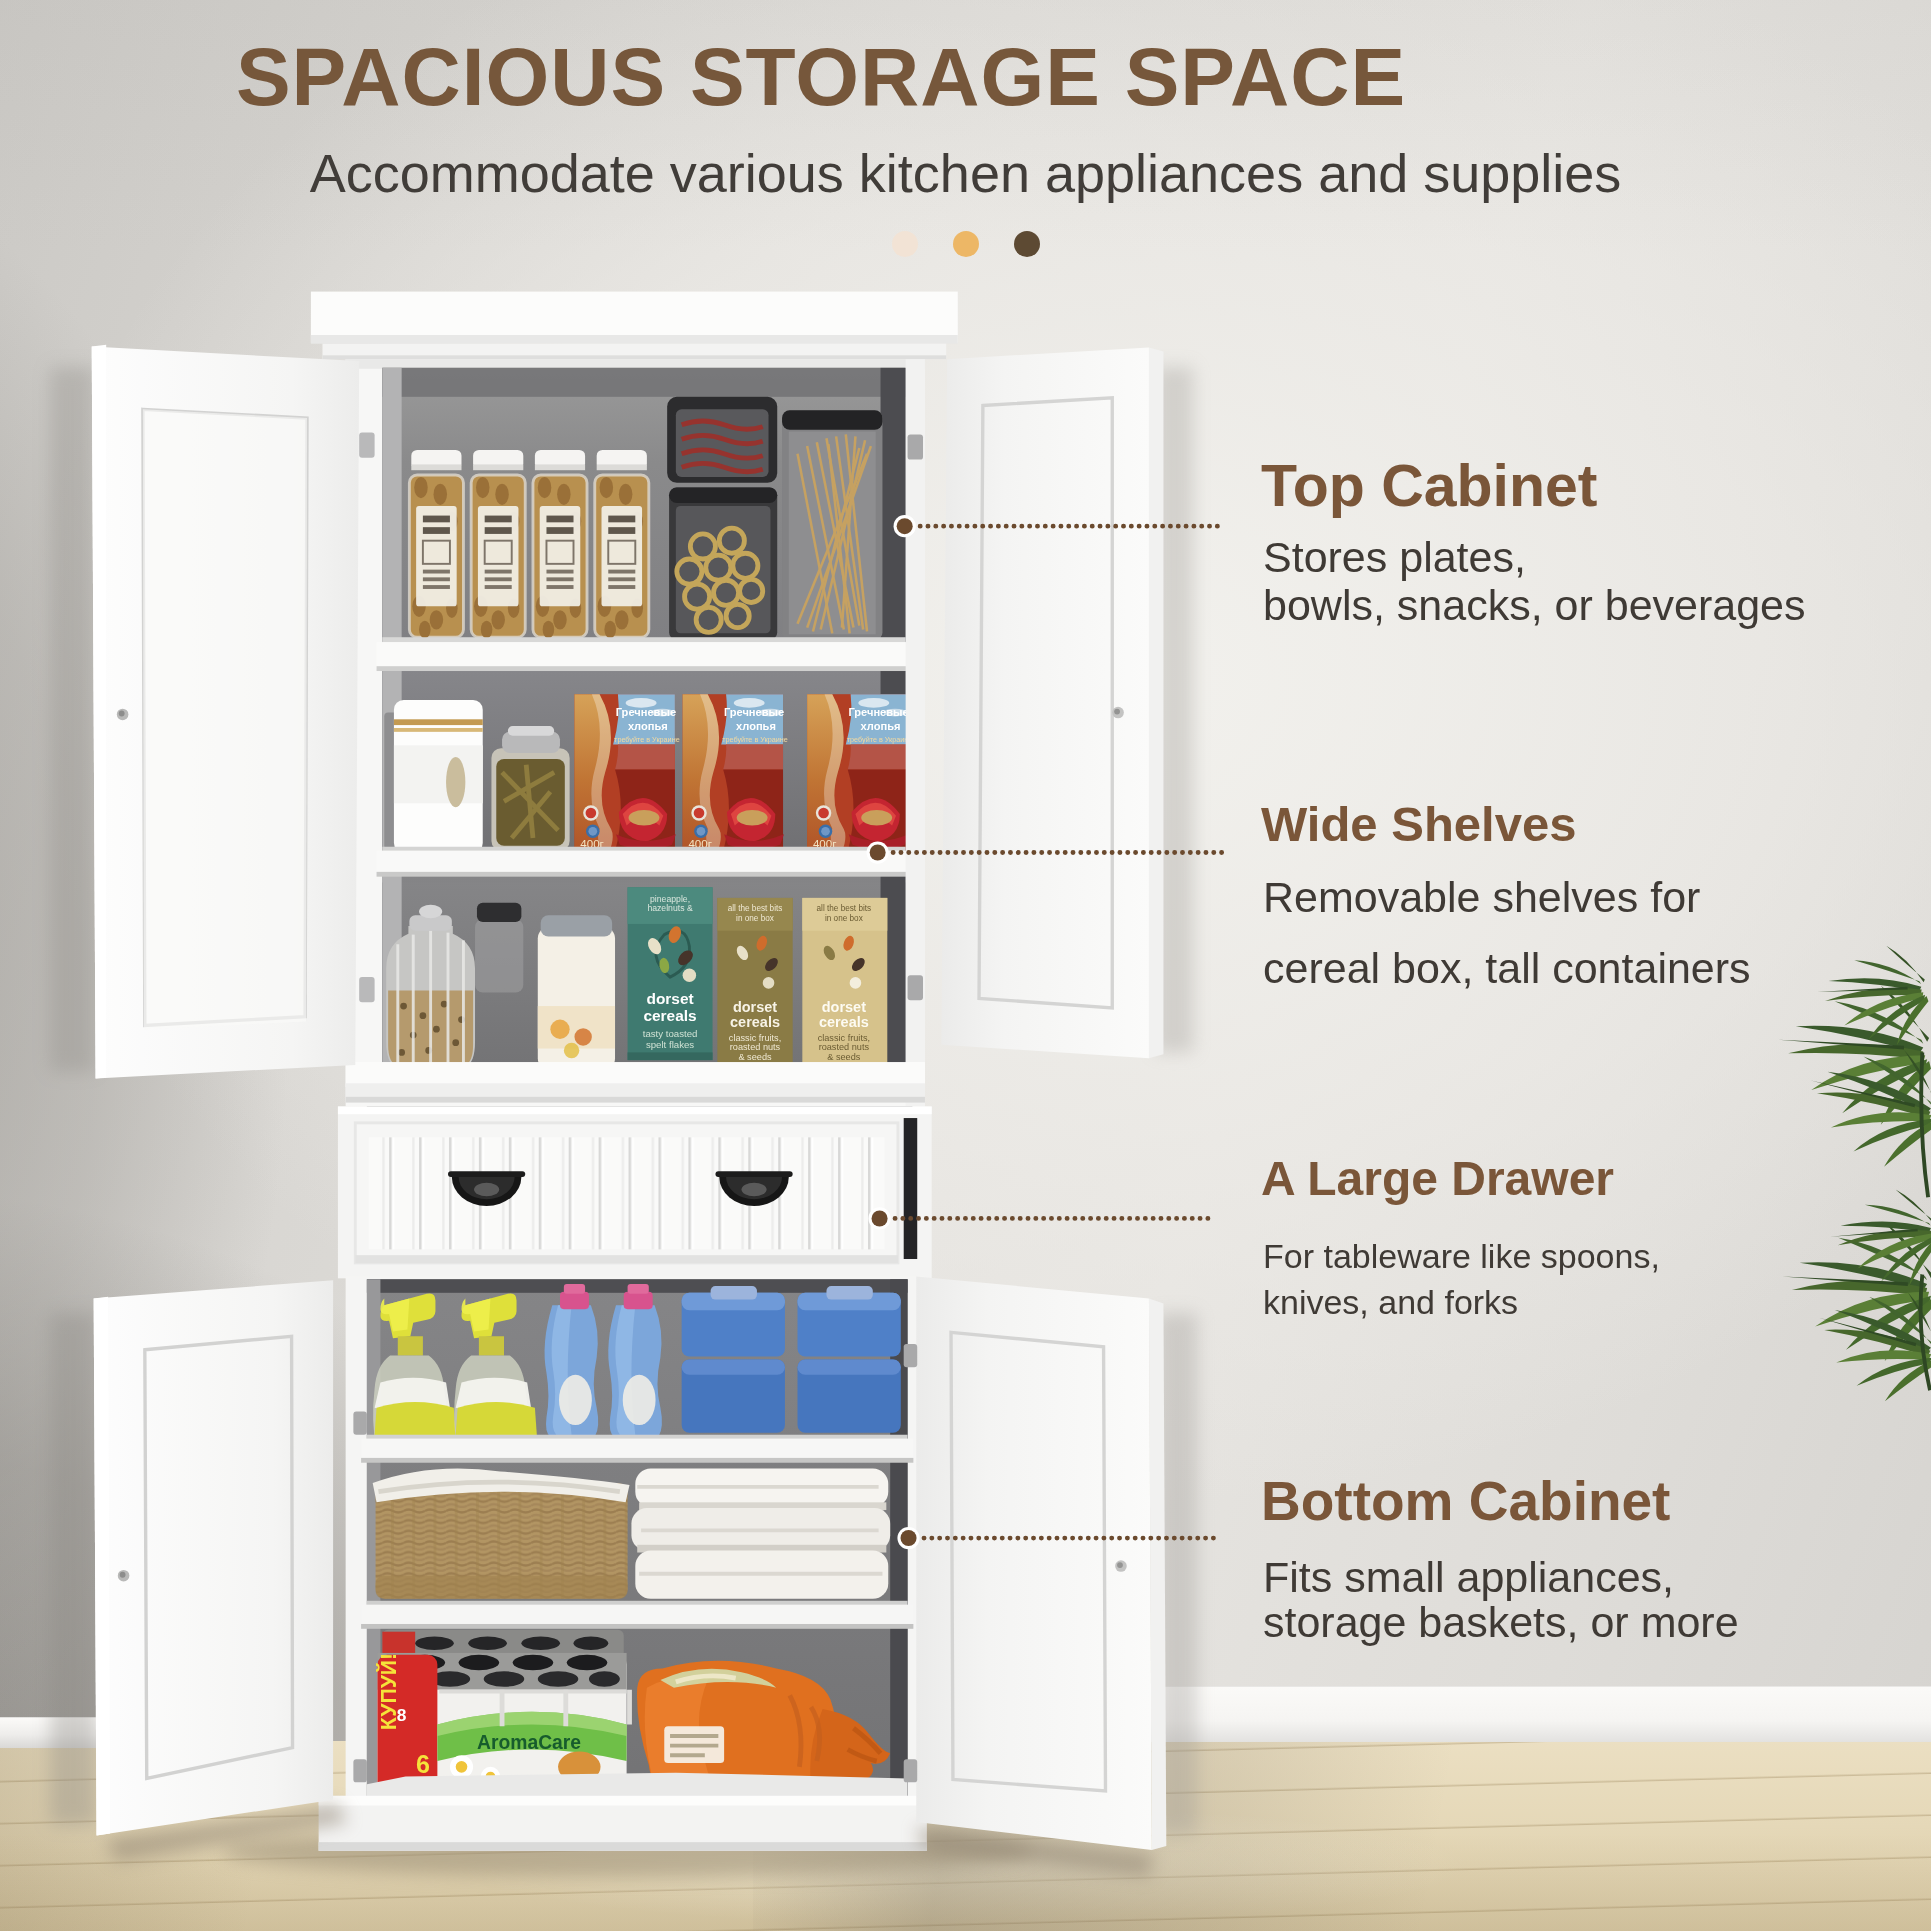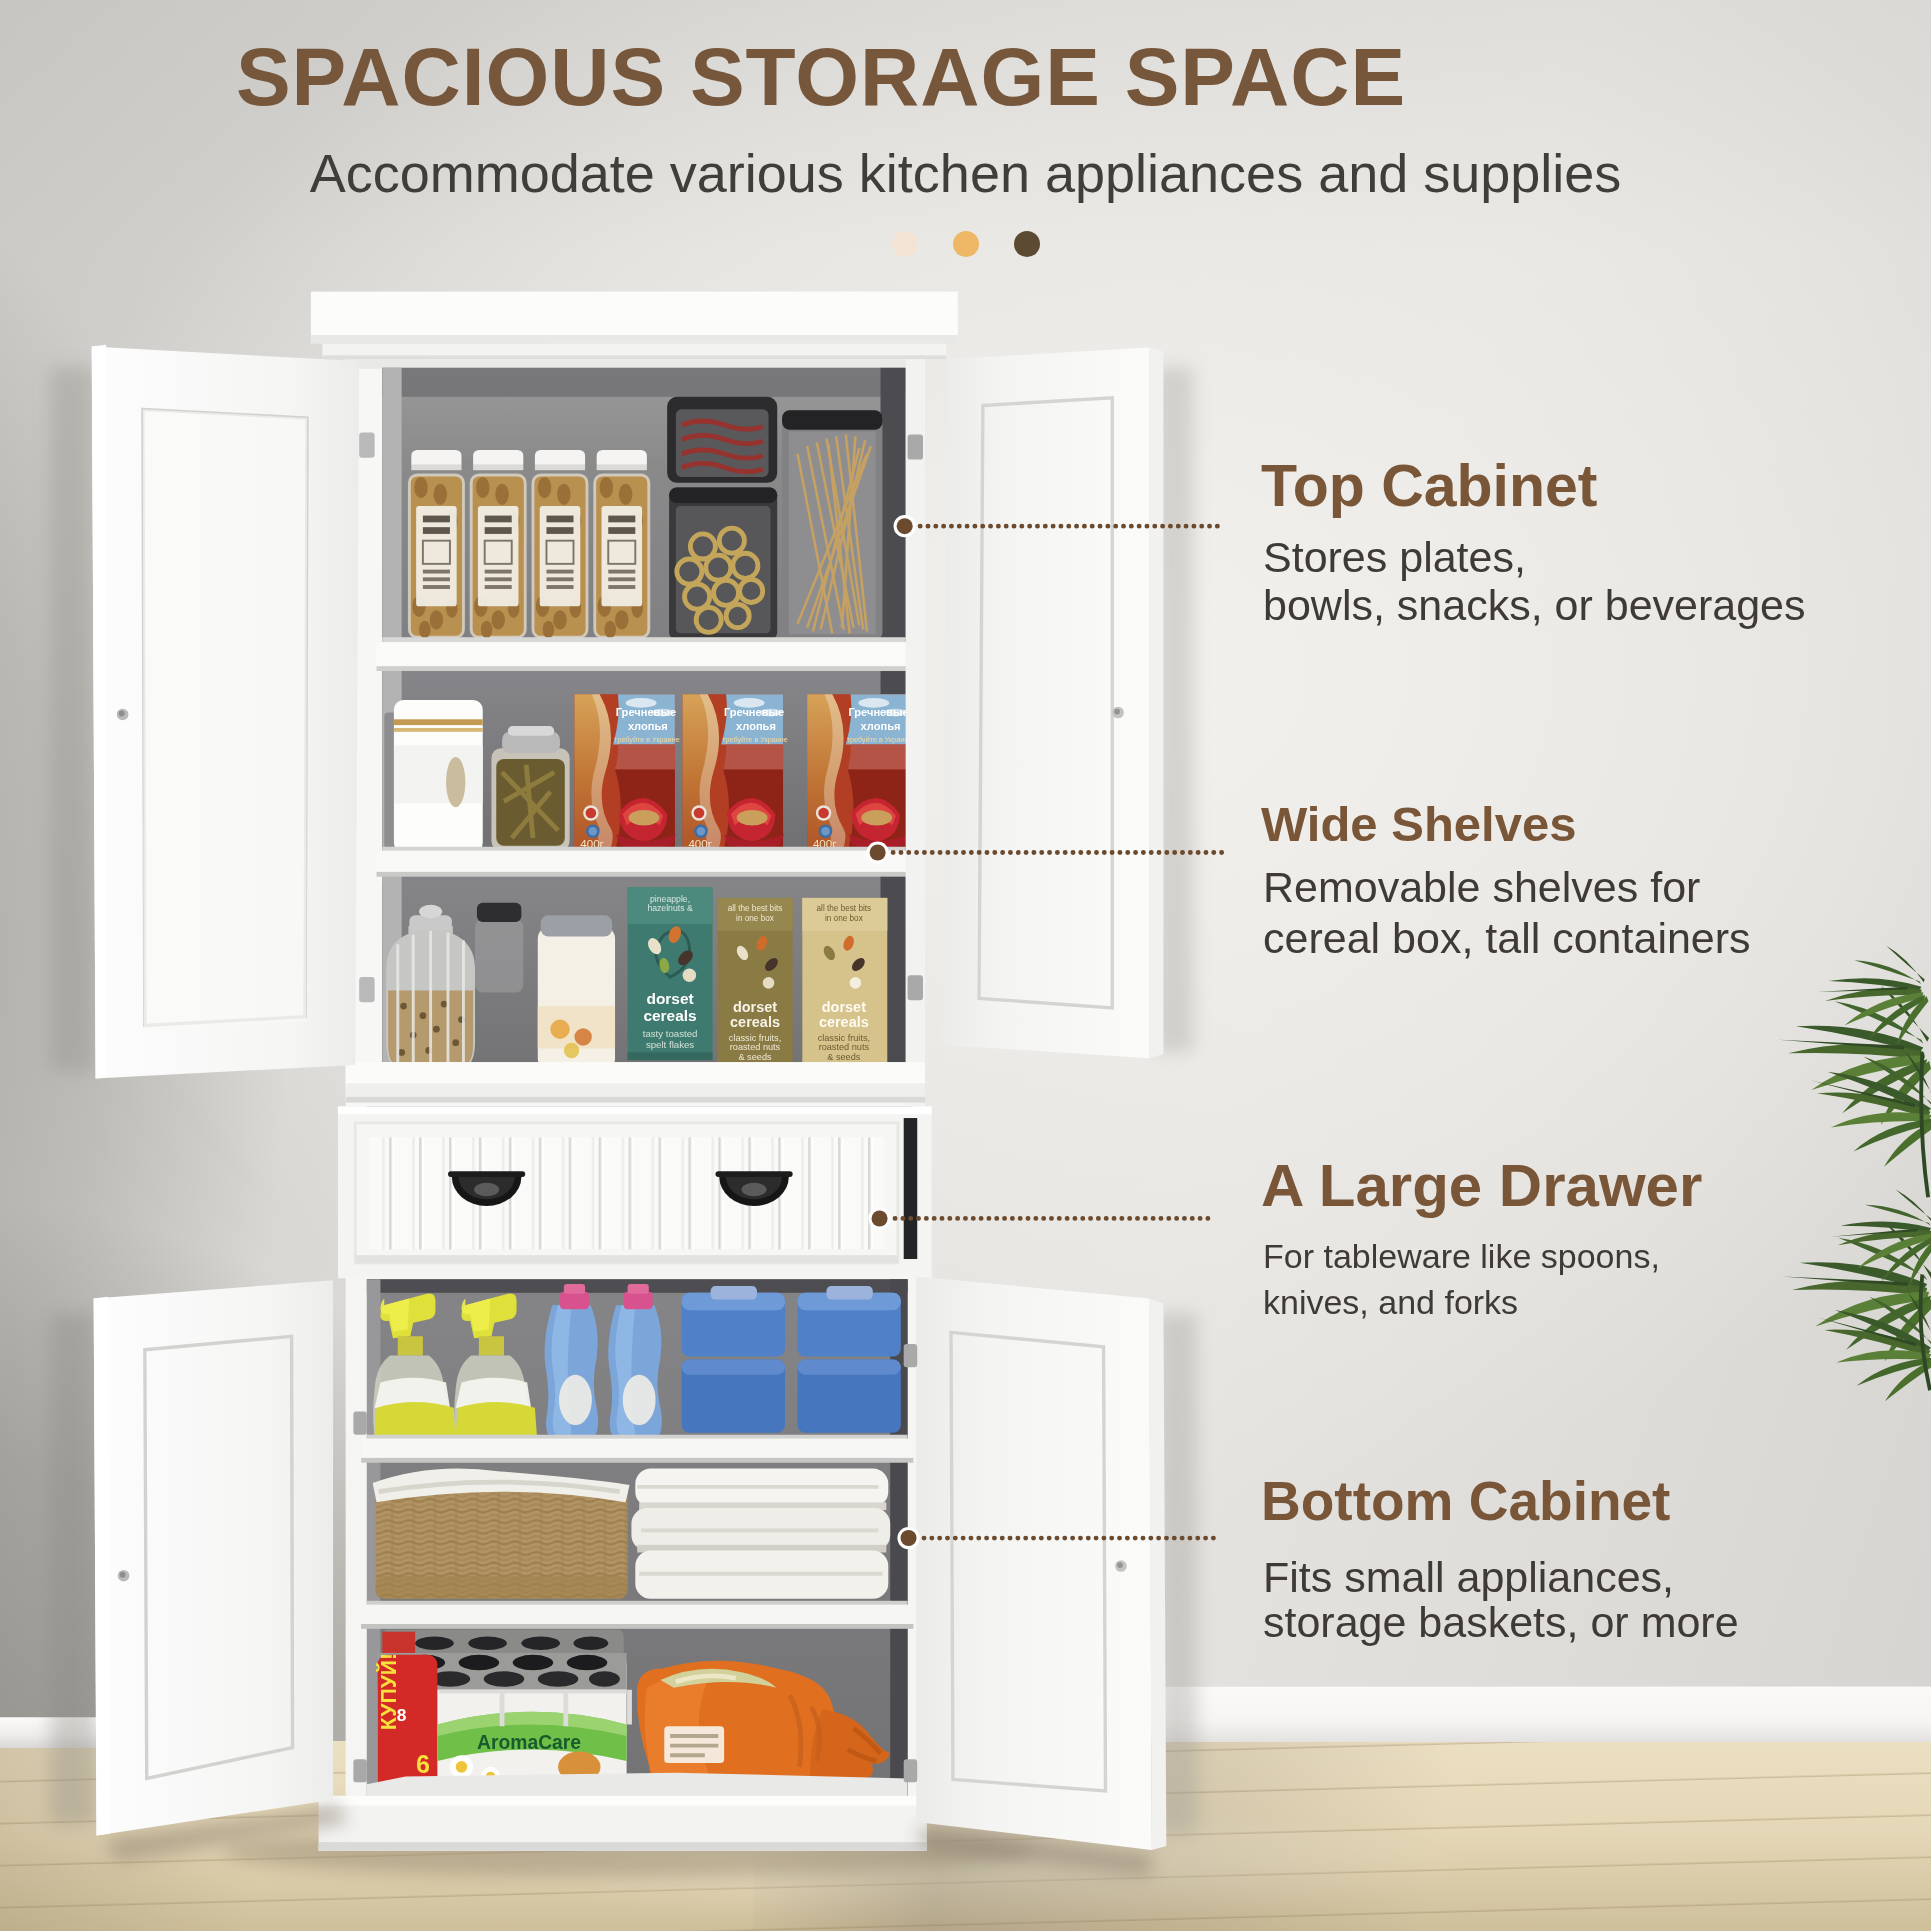--- a/index.html
+++ b/index.html
@@ -645,23 +645,23 @@
     <path d="M1997,1240 q-10,-70 -6,-150 M1999,1440 q-14,-60 -8,-120" stroke="#2e4724" stroke-width="4" fill="none"></path>
   </g>
 </svg>
 
 <div class="abs hd" style="left:1261px;top:452px;font-size:59px;">Top Cabinet</div>
 
 <div class="abs bd" style="left:1263px;top:533px;font-size:43px;line-height:48px;">Stores plates,<br>bowls, snacks, or beverages</div>
 
 <div class="abs hd" style="left:1261px;top:796px;font-size:49px;">Wide Shelves</div>
 
-<div class="abs bd" style="left:1263px;top:862px;font-size:43px;line-height:51px;">Removable shelves for<br>cereal box, tall containers</div>
-
-<div class="abs hd" style="left:1261px;top:1151px;font-size:60px;">A Large Drawer</div>
+<div class="abs bd" style="left:1263px;top:862px;font-size:43px;line-height:71px;">Removable shelves for<br>cereal box, tall containers</div>
+
+<div class="abs hd" style="left:1261px;top:1151px;font-size:48px;">A Large Drawer</div>
 
 <div class="abs bd" style="left:1263px;top:1233px;font-size:34px;line-height:46px;">For tableware like spoons,<br>knives, and forks</div>
 
 <div class="abs hd" style="left:1261px;top:1469px;font-size:55px;">Bottom Cabinet</div>
 
 <div class="abs bd" style="left:1263px;top:1555px;font-size:43px;line-height:45px;">Fits small appliances,<br>storage baskets, or more</div>
 
 </div>
 
 

